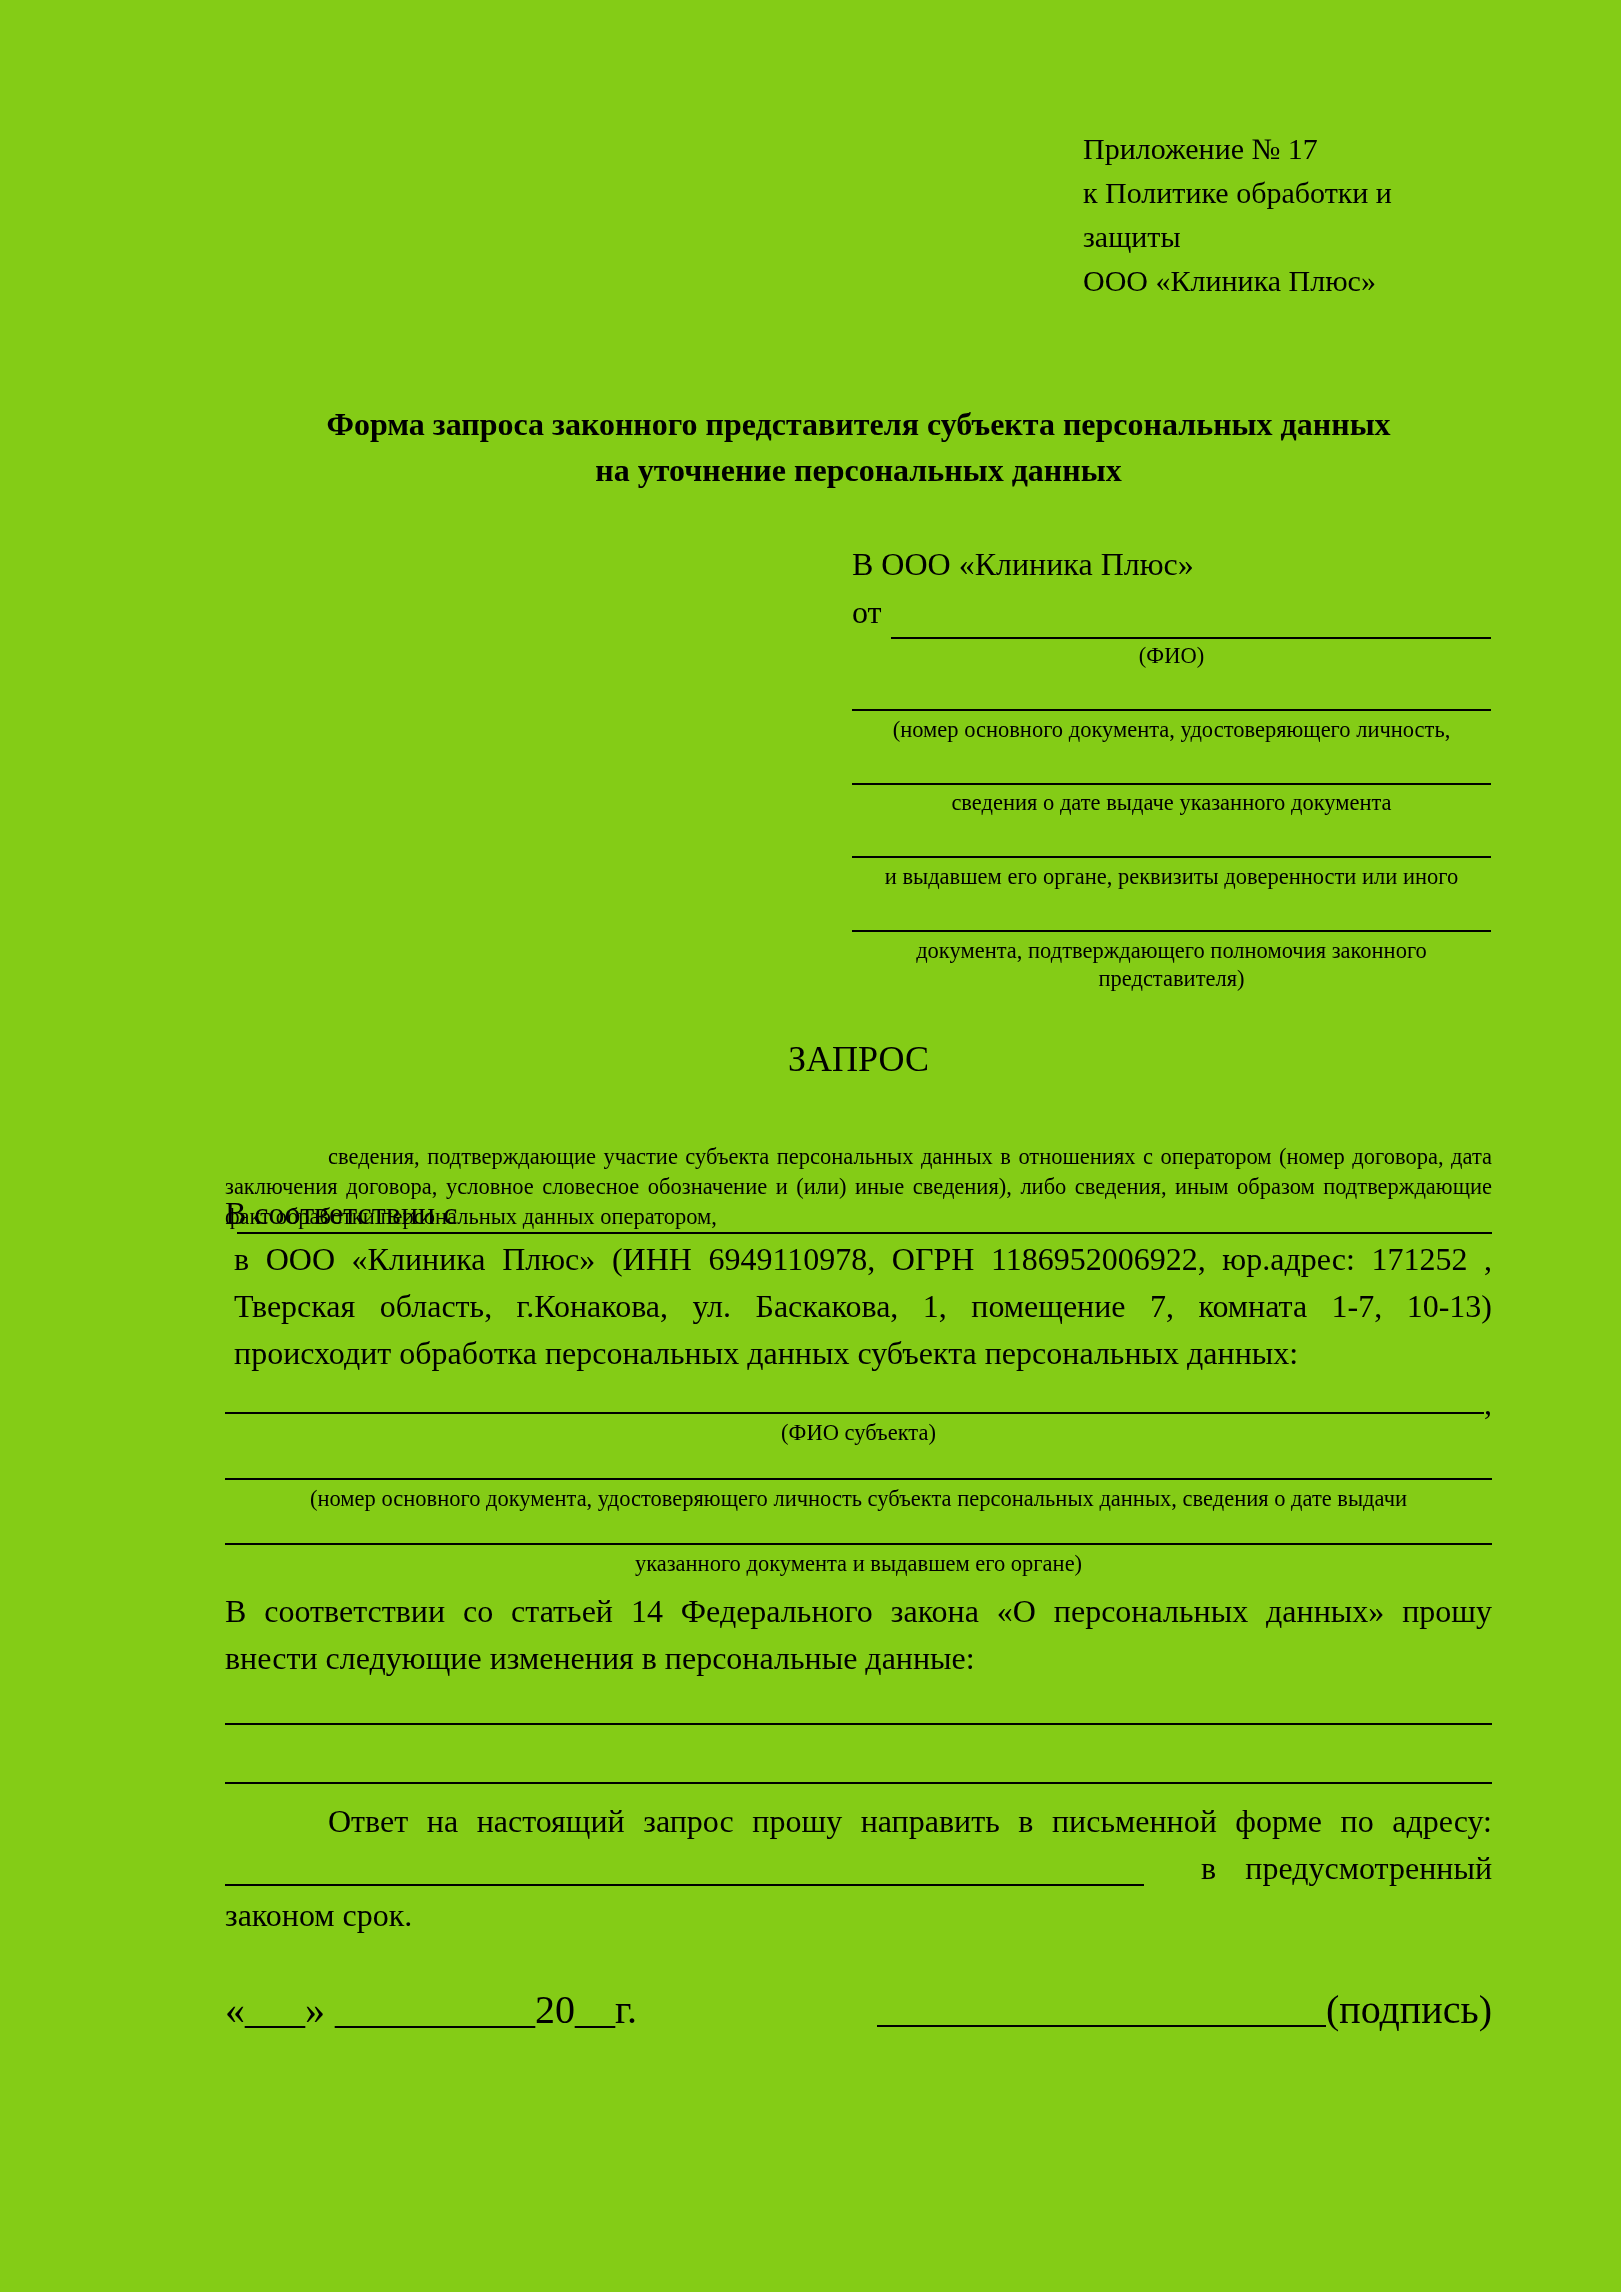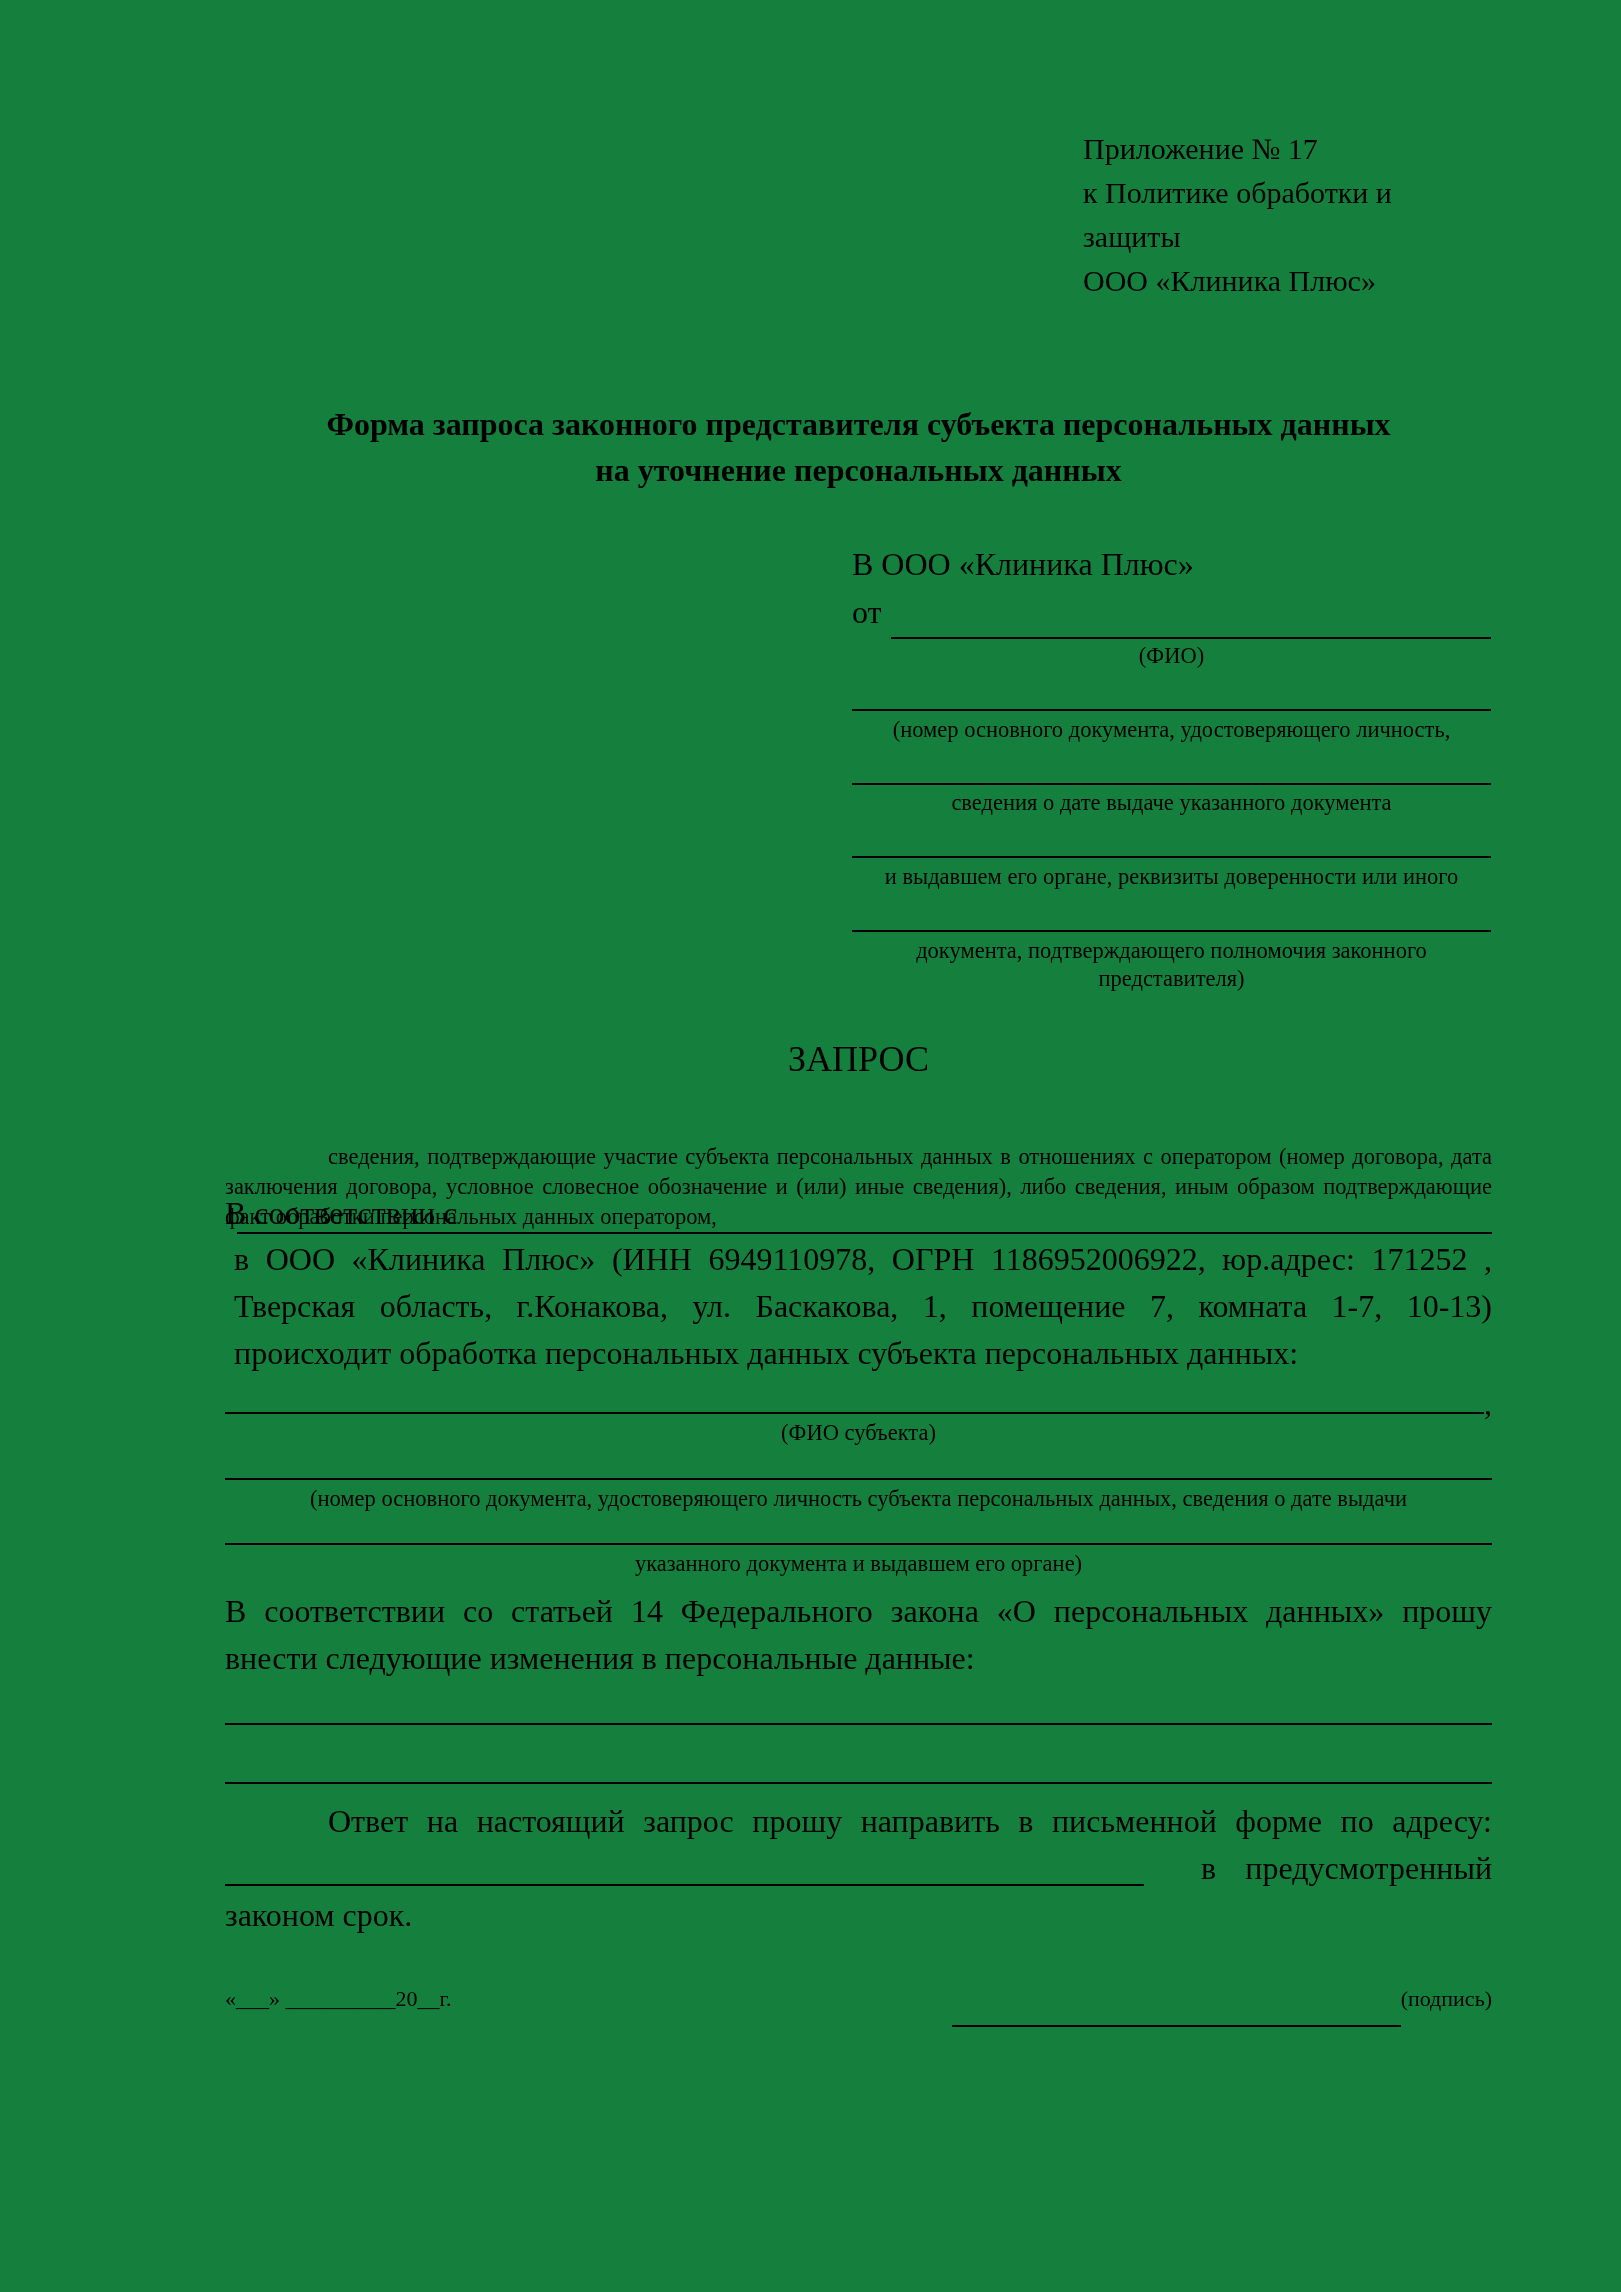--- a/index.html
+++ b/index.html
@@ -1,20 +1,20 @@
 <!DOCTYPE html>
 <html lang="ru"><head>
 <meta charset="utf-8">
 <style>
   * { margin: 0; padding: 0; box-sizing: border-box; }
   html, body { background: #ffffff; }
   .page {
     width: 1621px;
     height: 2293px;
-    background: #15803d;
+    background: #84cc16;
     color: #000000;
     font-family: "Liberation Serif", "DejaVu Serif", serif;
     position: relative;
     padding: 127px 129px 0 225px;
     overflow: hidden;
   }
   
   .header-note { margin-left: 858px; font-size: 30px; line-height: 44px; }
   
   .doc-title { margin-top: 98px; text-align: center; font-weight: bold; font-size: 32px; line-height: 46px; }
@@ -47,21 +47,21 @@
   .changes-line { border-bottom: 2.9px solid #000; height: 3.9px; }
   .changes-line-1 { margin-top: 39px; }
   .changes-line-2 { margin-top: 55px; }
   .answer-par { margin-top: 13.7px; }
   .answer-line1 { text-align: justify; text-align-last: justify; text-indent: 103px; }
   .answer-row2 { display: flex; font-size: 32px; height: 47px; }
   .answer-row2 .addr-line { flex: 0 0 919px; border-bottom: 2.9px solid #000; margin-bottom: 5.9px; }
   .answer-row2 .mid { margin-left: 57px; }
   .answer-row2 .right { margin-left: auto; }
   
-  .date-row { display: flex; margin-top: 47px; font-size: 22px; height: 47px; }
+  .date-row { display: flex; margin-top: 47px; font-size: 40px; height: 47px; }
   .date-left { white-space: nowrap; }
   .date-spacer { flex: 1 1 auto; }
   .sig-line { flex: 0 0 449px; border-bottom: 2.9px solid #000; margin-bottom: 5.9px; }
   .sig-caption { white-space: nowrap; }
 </style>
 </head>
 <body>
 
 <div class="page">
 

